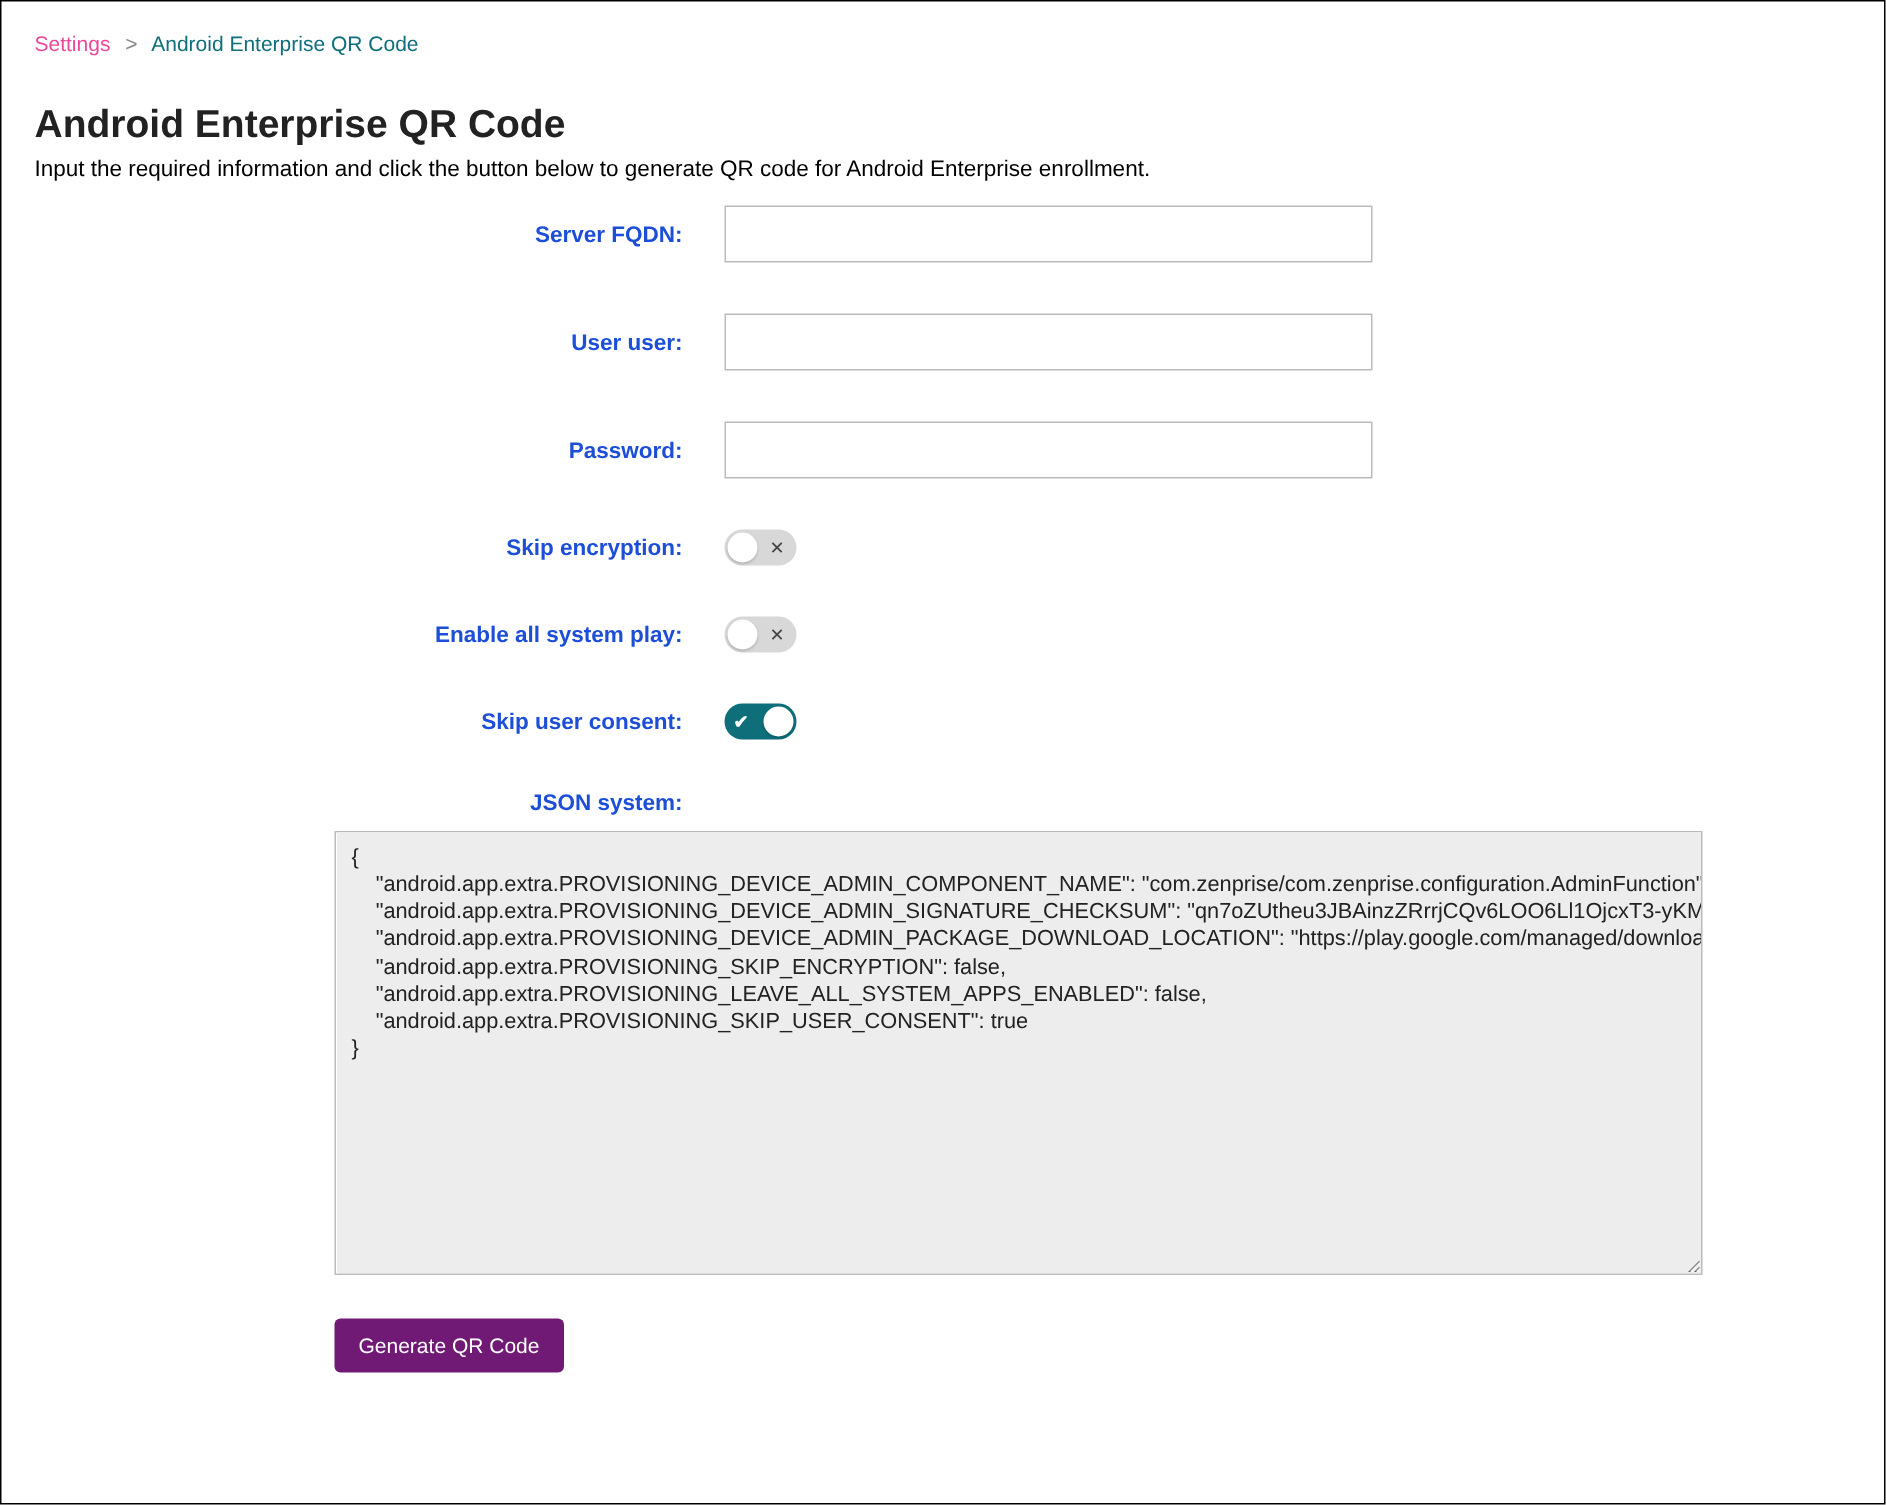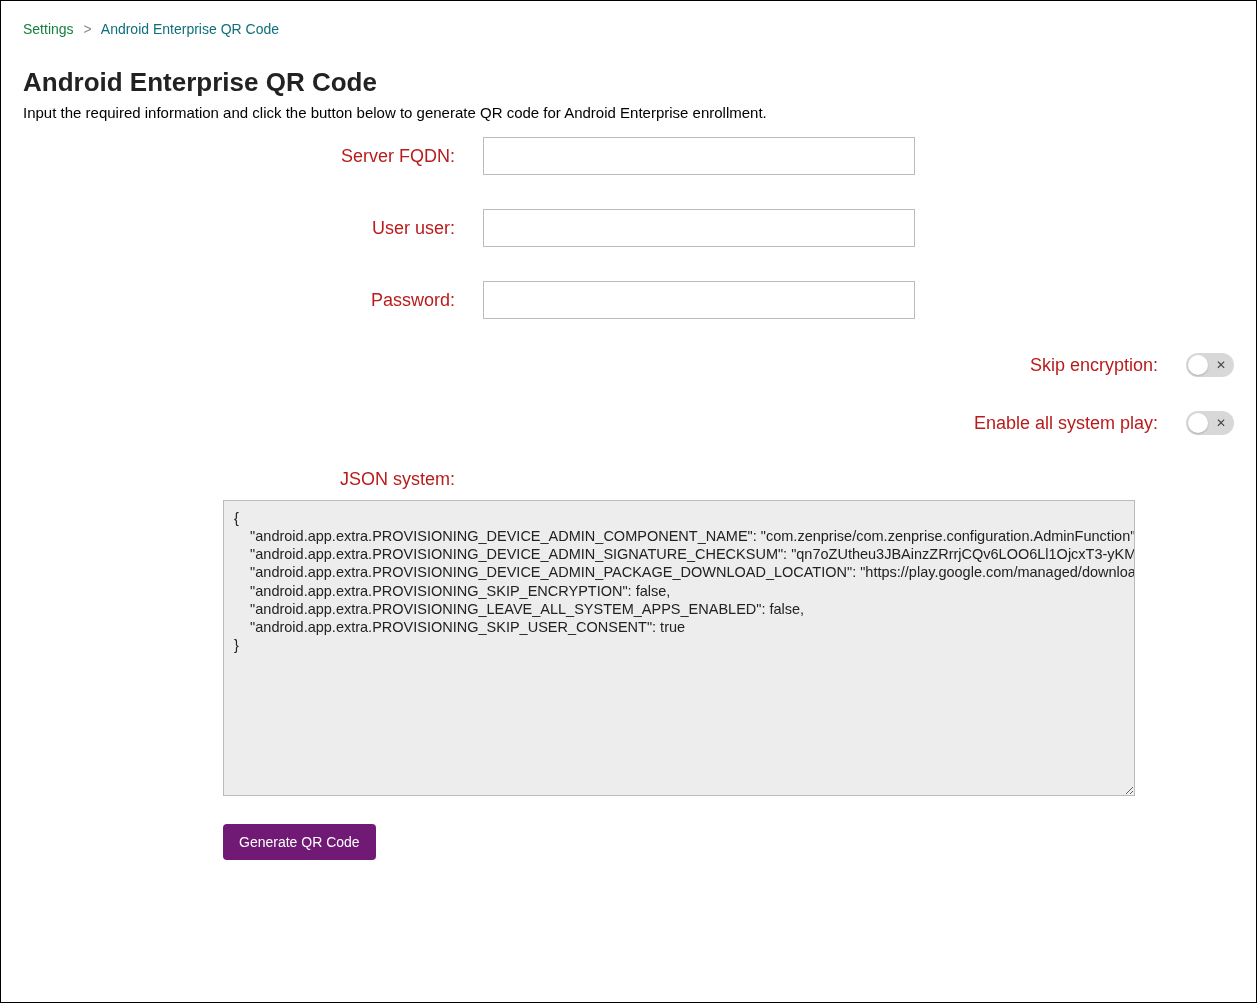--- a/index.html
+++ b/index.html
@@ -15,21 +15,21 @@
     height: 1003px;
     border: 1px solid #000;
     padding: 20px 22px;
     position: relative;
   }
   .breadcrumb {
     font-size: 14px;
     margin-bottom: 30px;
   }
   .breadcrumb a {
-    color: #15803d;
+    color: #ec4899;
     text-decoration: none;
   }
   .breadcrumb .sep {
     color: #888;
     margin: 0 6px;
   }
   .breadcrumb .current {
     color: #0e6f7a;
   }
   h1.page-title {
@@ -43,29 +43,28 @@
     color: #000000;
     margin-bottom: 16px;
   }
   .form-row {
     display: flex;
     align-items: center;
     margin-bottom: 34px;
   }
   .form-row.toggle-row {
     margin-bottom: 34px;
-    justify-content: flex-end;
   }
   .form-label {
     width: 460px;
     text-align: right;
     padding-right: 28px;
-    font-weight: 400;
-    color: #b91c1c;
-    font-size: 18px;
+    font-weight: 700;
+    color: #1d4ed8;
+    font-size: 15px;
   }
   .text-input {
     width: 432px;
     height: 38px;
     border: 1px solid #bbb;
     background: #fff;
     font-size: 14px;
     padding: 0 8px;
   }
 
@@ -192,20 +191,27 @@
   
   <div class="form-row toggle-row">
     <div class="form-label">Enable all system play:</div>
     <div class="toggle off">
       <span class="knob"></span>
       <span class="glyph-x">✕</span>
     </div>
   </div>
 
   
+  <div class="form-row toggle-row">
+    <div class="form-label">Skip user consent:</div>
+    <div class="toggle on">
+      <span class="glyph-check">✔</span>
+      <span class="knob"></span>
+    </div>
+  </div>
 
   
   <div class="form-row json-row" style="margin-bottom:10px;">
     <div class="form-label">JSON system:</div>
   </div>
 
   
   <div class="json-container">
     <textarea class="json-output" style="">{
     "android.app.extra.PROVISIONING_DEVICE_ADMIN_COMPONENT_NAME": "com.zenprise/com.zenprise.configuration.AdminFunction",

